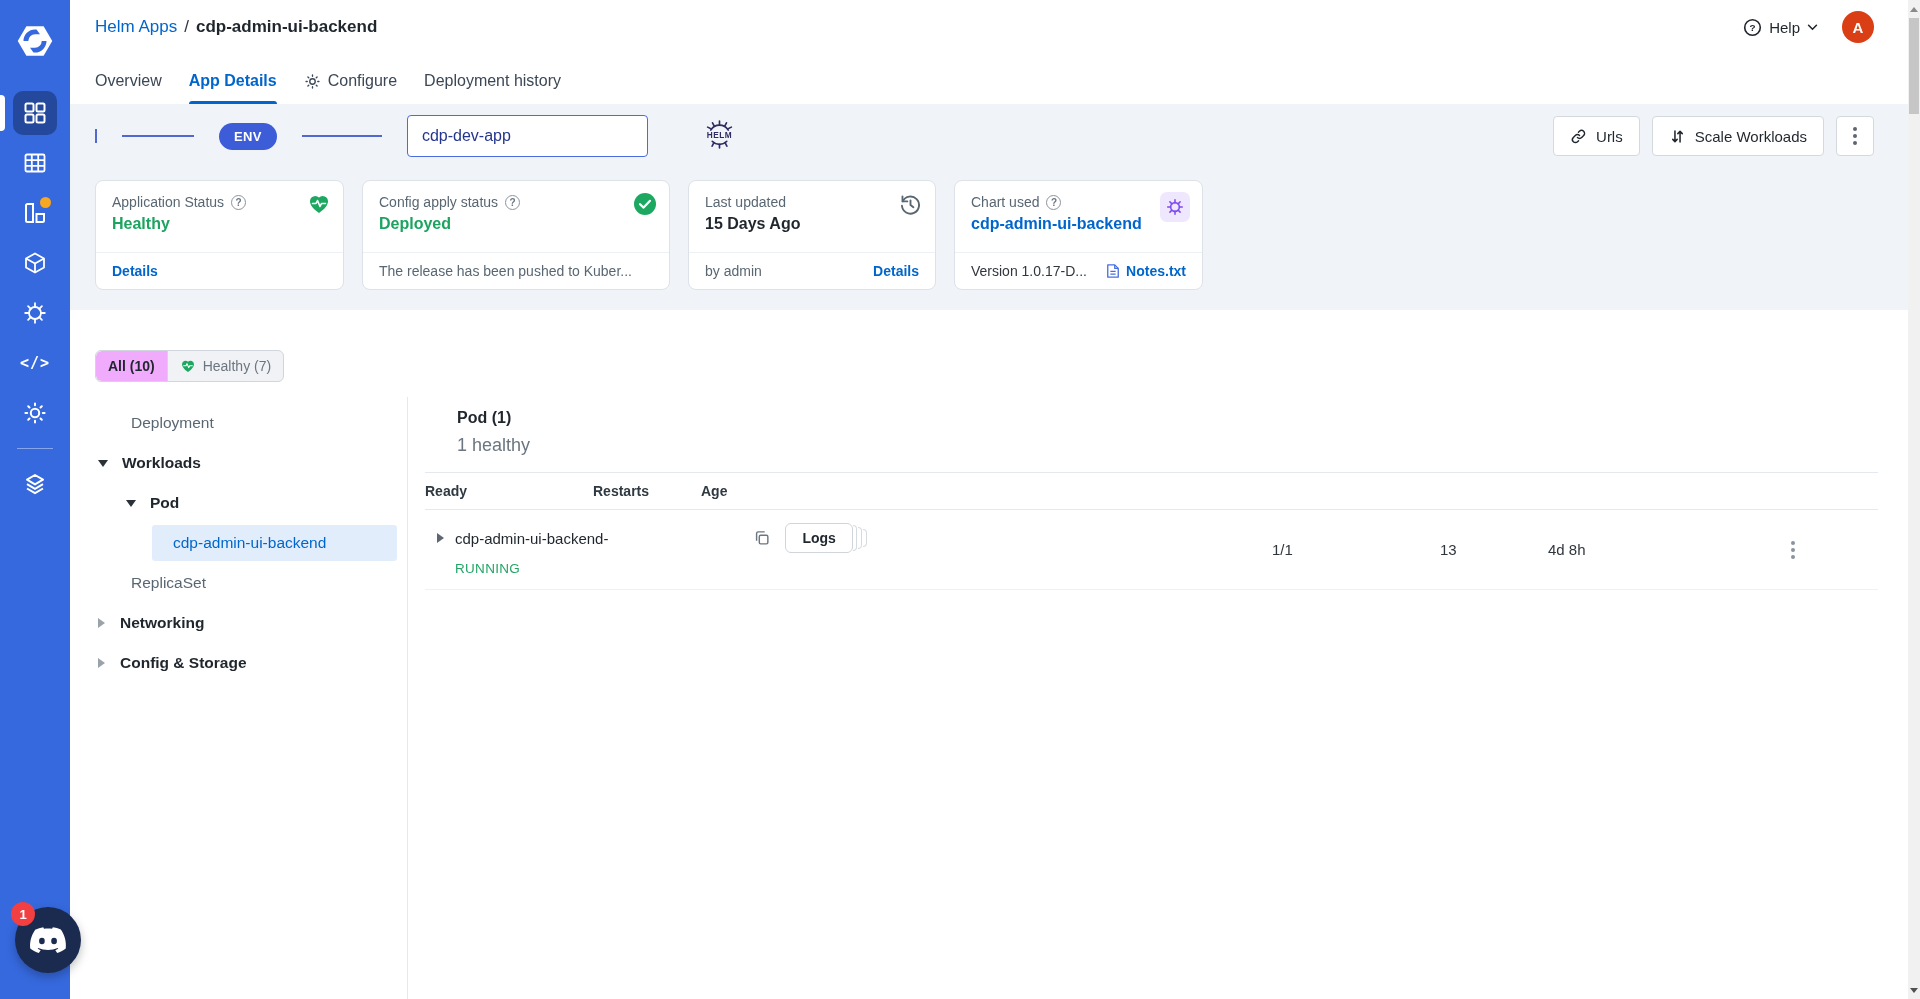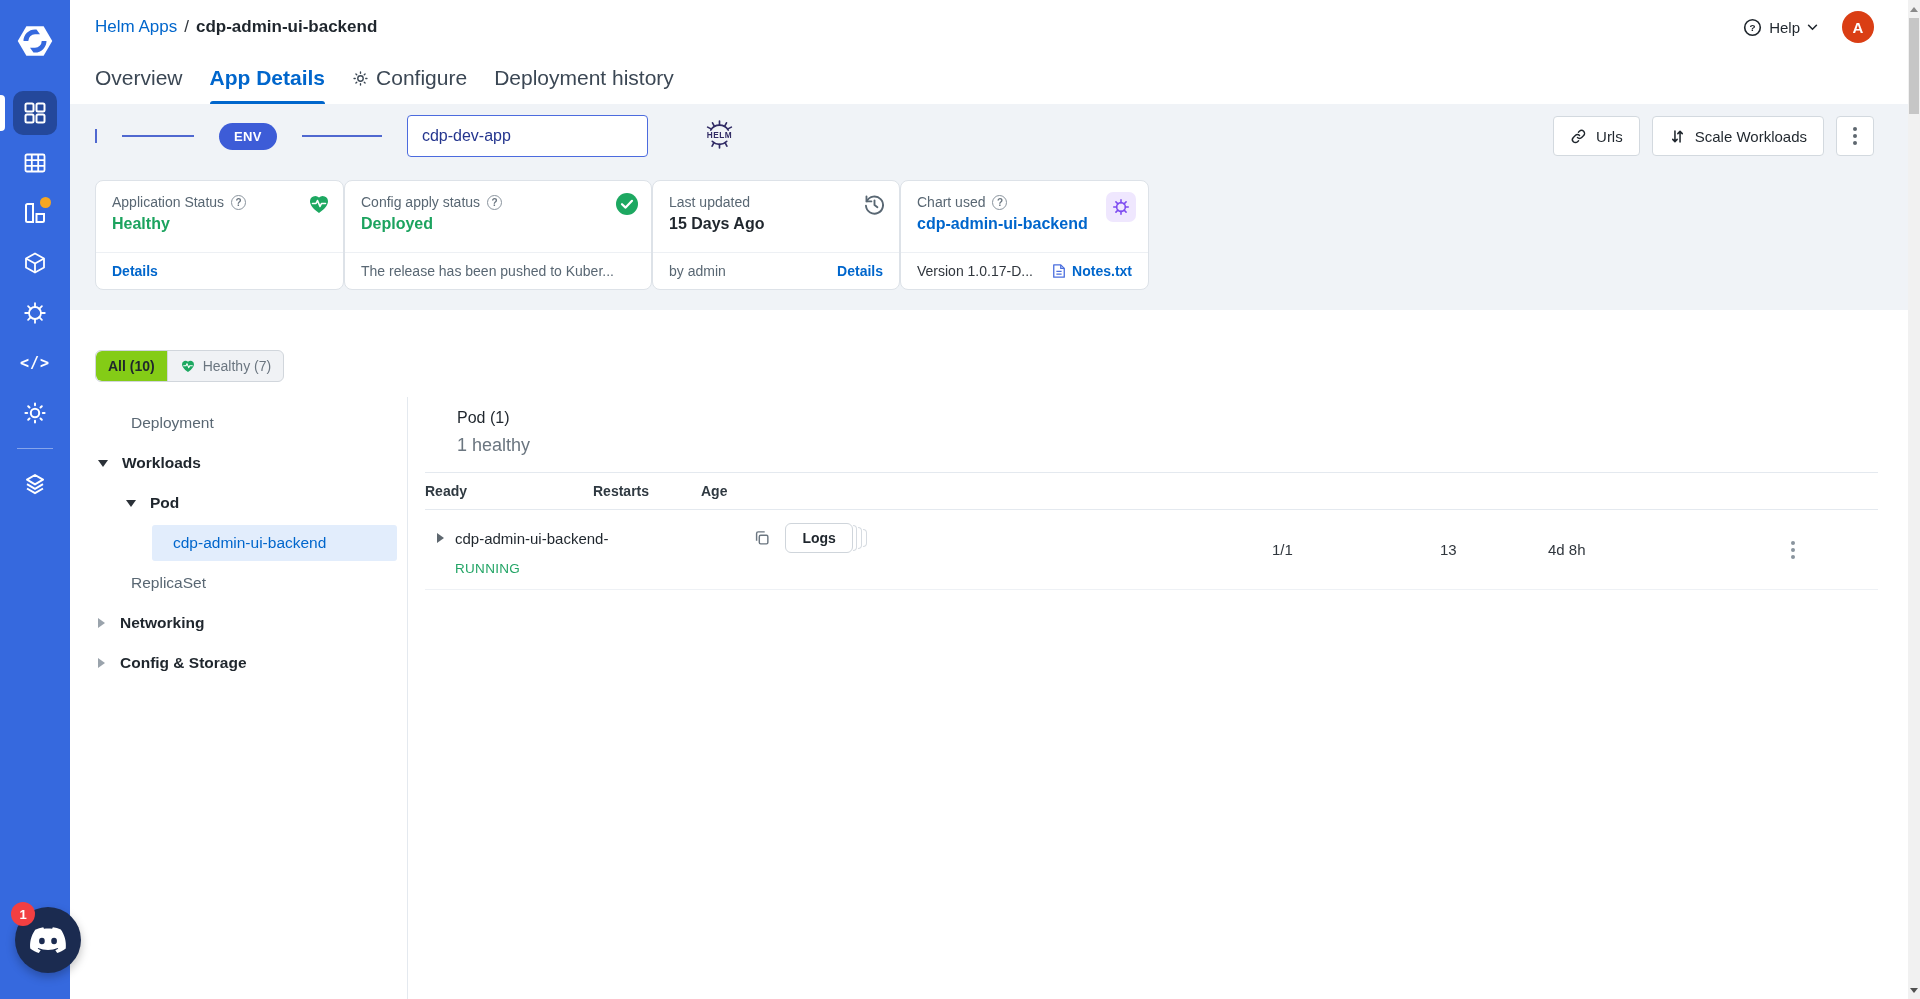--- a/index.html
+++ b/index.html
@@ -33,41 +33,41 @@
   .crumb-row { height:54px; display:flex; align-items:center; justify-content:space-between; }
   .breadcrumb { font-size:17px; display:flex; align-items:center; }
   .crumb-link { color:#0066cc; cursor:pointer; }
   .crumb-sep { color:#30363d; margin:0 7px; }
   .crumb-current { color:#1f262d; font-weight:700; }
   .top-right { display:flex; align-items:center; gap:24px; }
   .help-btn { display:flex; align-items:center; gap:7px; font-size:15px; cursor:pointer; }
   .avatar { width:32px; height:32px; border-radius:50%; background:#da3e14; color:#fff; font-size:15px; font-weight:700; display:flex; align-items:center; justify-content:center; cursor:pointer; }
 
   .tabs-row { display:flex; gap:27px; height:50px; align-items:flex-end; }
-  .tab { font-size:21px; color:#3b4754; padding-bottom:14px; position:relative; display:flex; align-items:center; gap:7px; cursor:pointer; }
+  .tab { font-size:16px; color:#3b4754; padding-bottom:14px; position:relative; display:flex; align-items:center; gap:7px; cursor:pointer; }
   .tab.active { color:#0066cc; font-weight:600; }
   .tab.active::after { content:""; position:absolute; left:0; right:0; bottom:0; height:3px; background:#0066cc; border-radius:3px 3px 0 0; }
 
   
   .band { background:#f0f3f7; height:206px; padding:10px 34px 0 25px; }
   .env-row { height:44px; display:flex; align-items:center; }
   .env-left { display:flex; align-items:center; flex:1;gap:25px; }
   .env-tick { width:2px; height:14px; background:#5068d0; }
   .env-line1 { width:72px; height:2px; background:#5068d0; }
   .env-line2 { width:80px; height:2px; background:#5068d0; }
   .env-badge { background:#3d5cd7; color:#fff; font-size:13px; font-weight:600; letter-spacing:.4px; padding:6px 15px; border-radius:999px; cursor:pointer; }
   .env-input { width:241px; height:42px; background:#fff; border:1px solid #4c6bde; border-radius:4px; padding:0 14px; font-family:inherit; font-size:16px; font-weight:500; color:#24358e; outline:none; }
   .helm-mark { margin-left:30px; }
   .env-actions { display:flex; align-items:center; gap:12px; }
   .btn { height:40px; background:#fff; border:1px solid #d3d9df; border-radius:4px; display:flex; align-items:center; gap:9px; padding:0 16px; font-family:inherit; font-size:15px; color:#1f262d; cursor:pointer; }
   .btn.icon-only { width:38px; padding:0; justify-content:center; }
   .kebab { display:flex; flex-direction:column; gap:3px; align-items:center; }
   .kebab i { width:4px; height:4px; border-radius:50%; background:#5e676f; }
 
-  .cards-row { display:flex; margin-top:22px;align-items:center; }
+  .cards-row { display:flex; gap:18px; margin-top:22px;align-items:center; }
   .card { background:#fff; border:1px solid #dde2e8; border-radius:8px; height:110px; display:flex; flex-direction:column; overflow:hidden; }
   .card.c0 { width:249px; } .card.c1 { width:308px; } .card.c2 { width:248px; } .card.c3 { width:249px; }
   .card-top { flex:1; padding:13px 14px 0 16px; position:relative; }
   .card-title-row { display:flex; align-items:center; gap:7px; font-size:14px; color:#596773; }
   .card-value { margin-top:5px; font-size:16px; font-weight:600; }
   .val-green { color:#1ca35f; } .val-dark { color:#1f262d; } .val-link { color:#0066cc; cursor:pointer; }
   .card-icon-tr { position:absolute; top:11px; right:12px; }
   .chart-icon-bg { width:30px; height:30px; border-radius:7px; background:#efe7fe; display:flex; align-items:center; justify-content:center; }
   .card-foot { border-top:1px solid #edf0f4; height:37px; display:flex; align-items:center; padding:0 16px; font-size:14px; justify-content:space-between; }
   .foot-link { color:#0066cc; font-weight:600; cursor:pointer; }
@@ -77,35 +77,35 @@
 
   
   .content { flex:1; background:#fff; padding-top:20px; display:flex; flex-direction:column; min-height:0; }
   .res-tabs { margin-left:25px; display:flex; align-items:flex-end; }
   .res-tab { height:40px; display:flex; align-items:center; gap:9px; padding:0 20px; font-size:15px; font-weight:600; color:#1f262d; border:1px solid transparent; border-bottom:1px solid #d6dbe1; cursor:pointer; background:transparent; }
   .res-tab.active { background:#fff; border:1px solid #d6dbe1; border-bottom-color:#fff; border-radius:8px 8px 0 0; }
   .res-sep { width:1px; height:32px; background:#d6dbe1; align-self:flex-end; margin-bottom:4px; }
 
   .filters { margin:20px 0 0 25px; display:flex; width:fit-content; height:32px; background:#f0f2f5; border:1px solid #d1d6dc; border-radius:6px; overflow:hidden; }
   .filter { display:flex; align-items:center; gap:7px; padding:0 12px; font-size:14px; color:#6b7680; cursor:pointer; }
-  .filter.active { background:#84cc16; border-right:1px solid #d1d6dc; border-radius:6px 0 0 6px; color:#1f262d; font-weight:700; }
+  .filter.active { background:#f0abfc; border-right:1px solid #d1d6dc; border-radius:6px 0 0 6px; color:#1f262d; font-weight:700; }
 
   .split { flex:1; display:flex; margin-top:15px; min-height:0; }
   .tree-pane { width:338px; border-right:1px solid #e4e9ef; padding-top:6px; flex-shrink:0; }
   .tree-row { height:40px; display:flex; align-items:center; font-size:15.5px; cursor:pointer; }
   .tr-group { font-weight:600; color:#1f262d; }
   .tr-kind { color:#596773; }
   .caret-down { width:0; height:0; border-left:5.5px solid transparent; border-right:5.5px solid transparent; border-top:7px solid #2b3138; margin-right:14px; }
   .caret-right { width:0; height:0; border-top:5.5px solid transparent; border-bottom:5.5px solid transparent; border-left:7px solid #9aa3ac; margin-right:15px; }
   .ind-0 { padding-left:28px; } .ind-1 { padding-left:61px; } .ind-2 { padding-left:56px; }
   .tree-selected { margin-left:82px; width:245px; height:36px; background:#e2edfc; border-radius:3px; display:flex; align-items:center; padding-left:21px; color:#0066cc; font-size:15.5px; cursor:pointer; }
 
   .table-pane { flex:1; padding:12px 30px 0 17px; min-width:0; }
   .pod-head { padding-left:32px; }
-  .pod-title { font-size:16px; font-weight:400; }
+  .pod-title { font-size:16px; font-weight:700; }
   .pod-sub { font-size:18px; color:#6b7680; margin-top:8px; }
   .res-table { margin-top:16px; }
   .t-head { display:flex; align-items:center; height:38px; border-top:1px solid #e4e9ef; border-bottom:1px solid #e4e9ef; font-size:14px; font-weight:600; color:#2f3941; }
   .t-head .col-name { padding-left:44px; }
   .col-name { flex:1; min-width:0; }
   .col-ready { width:132px; } .col-restarts { width:108px;margin-left:36px; } .col-age { width:160px; }
   .col-actions { width:170px; display:flex; justify-content:center; }
   .t-row { display:flex; align-items:center; border-bottom:1px solid #eef1f5; padding:13px 0; font-size:15px; }
   .name-cell { display:flex; align-items:flex-start; }
   .row-caret { width:0; height:0; border-top:5px solid transparent; border-bottom:5px solid transparent; border-left:7px solid #5e676f; margin:10px 11px 0 12px; cursor:pointer; }

